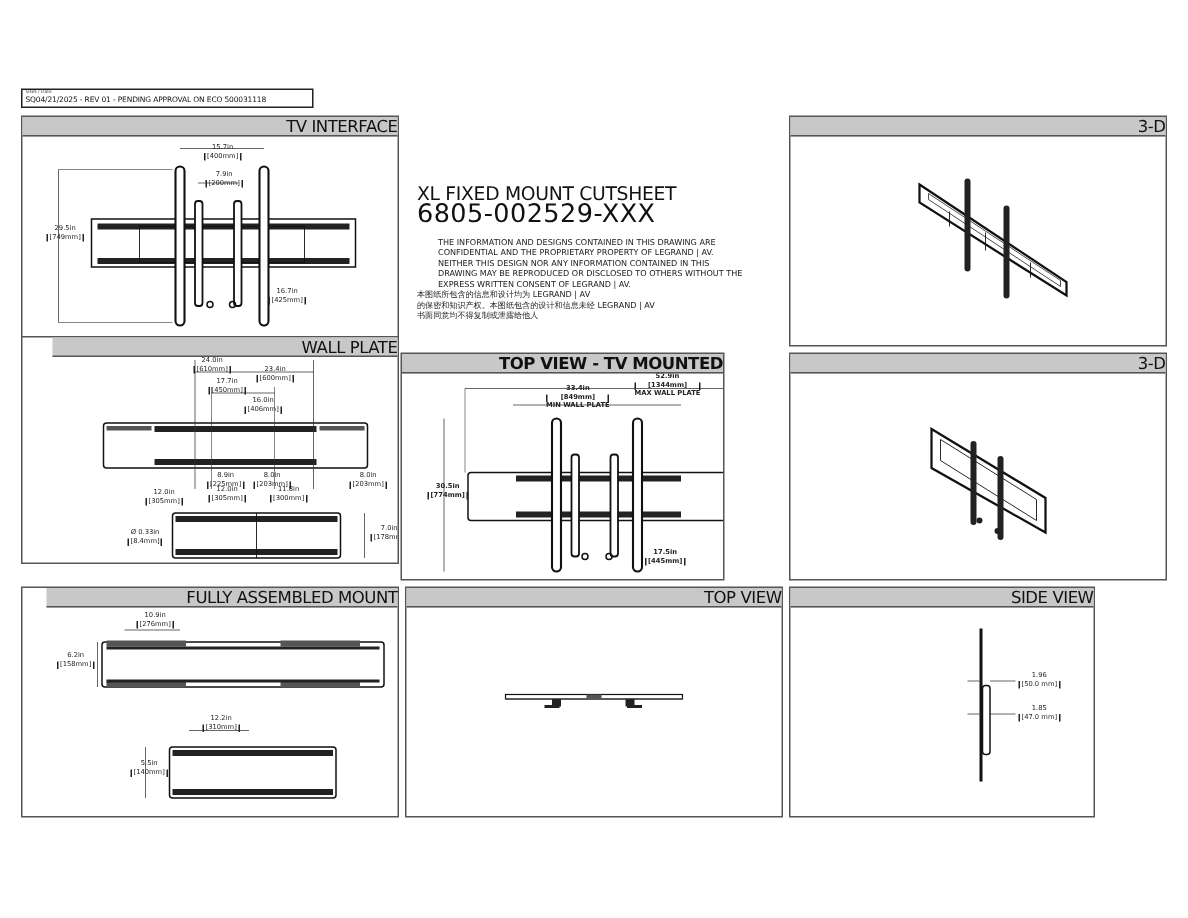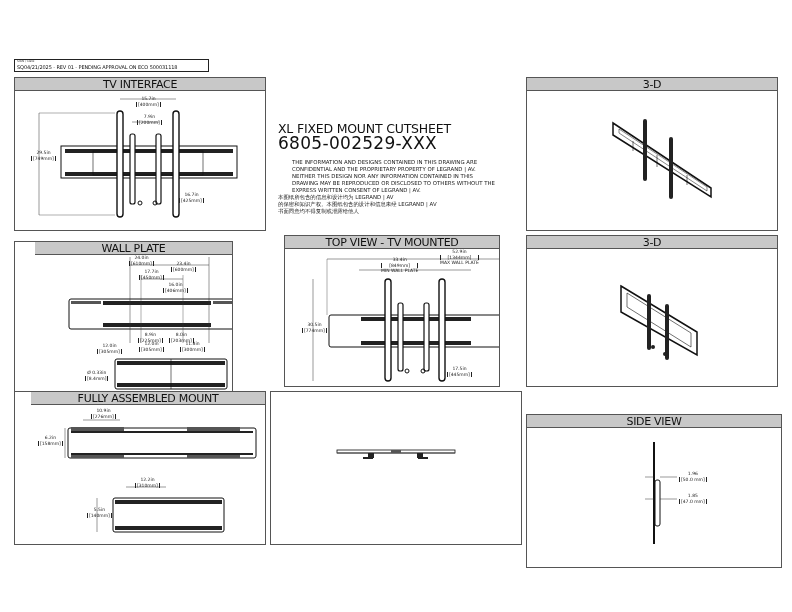--- a/index.html
+++ b/index.html
@@ -11,21 +11,21 @@
     border: 1px solid #222; background: #fff;
   }
   .rev-small { position: absolute; left: 2px; top: 0px; font-size: 3px; color: #444; line-height: 3px; }
   .rev-text { position: absolute; left: 2px; top: 4px; font-size: 5px; line-height: 7px; white-space: nowrap; letter-spacing: -0.1px; }
 
   .panel {
     position: absolute; border: 1.5px solid #555; background: #fff;
   }
   .panel-title {
     height: 13px; background: #c8c8c8; border-bottom: 1.5px solid #555;
-    font-size: 11px; line-height: 13px; text-align: center; color: #111;
+    font-size: 11px; line-height: 13px; text-align: right; color: #111;
     font-family: "DejaVu Sans", sans-serif; letter-spacing: -0.3px;
   }
   .panel-body { position: relative; width: 100%; height: calc(100% - 13px); overflow: hidden; }
 
   .dim { position: absolute; font-size: 4.5px; line-height: 5.5px; text-align: center; color: #222; white-space: nowrap; }
   .dim .mm { display: block; border-left: 0.7px solid #222; border-right: 0.7px solid #222; padding: 0 1px; }
 
   .title-block { position: absolute; left: 278px; top: 122px; width: 234px; }
   .tb-title { font-size: 12.5px; line-height: 14px; color: #111; letter-spacing: -0.2px; }
   .tb-part { font-size: 17px; line-height: 14px; color: #111; letter-spacing: 0.3px; }
@@ -101,21 +101,21 @@
       <polygon points="92,38 180,96 180,100 92,42" fill="none" stroke="#111" stroke-width="0.5"></polygon>
       <rect x="116" y="28" width="4" height="62" rx="2" fill="#222"></rect>
       <rect x="142" y="46" width="4" height="62" rx="2" fill="#222"></rect>
       <line x1="106" y1="50" x2="106" y2="60" stroke="#111" stroke-width="0.6"></line>
       <line x1="130" y1="64" x2="130" y2="76" stroke="#111" stroke-width="0.6"></line>
       <line x1="160" y1="84" x2="160" y2="94" stroke="#111" stroke-width="0.6"></line>
     </svg>
   </div>
 </div>
 
-<div class="panel" style="left:14px;top:241px;width:219px;height:152px;padding-left:20px;">
+<div class="panel" style="left:14px;top:224px;width:252px;height:152px;padding-left:20px;">
   <div class="panel-title">WALL PLATE</div>
   <div class="panel-body">
     <svg width="250" height="138">
       <rect x="34" y="44" width="176" height="30" rx="2" fill="none" stroke="#111" stroke-width="1"></rect>
       <rect x="68" y="46" width="108" height="4" fill="#222"></rect>
       <rect x="68" y="68" width="108" height="4" fill="#222"></rect>
       <rect x="36" y="46" width="30" height="3" fill="#555"></rect>
       <rect x="178" y="46" width="30" height="3" fill="#555"></rect>
       <line x1="95" y1="2" x2="95" y2="88" stroke="#333" stroke-width="0.5"></line>
       <line x1="174" y1="2" x2="174" y2="88" stroke="#333" stroke-width="0.5"></line>
@@ -138,21 +138,21 @@
     <div class="dim" style="left:134px;top:77px;"><span>8.0in</span><span class="mm">[203mm]</span></div>
     <div class="dim" style="left:198px;top:77px;"><span>8.0in</span><span class="mm">[203mm]</span></div>
     <div class="dim" style="left:62px;top:88px;"><span>12.0in</span><span class="mm">[305mm]</span></div>
     <div class="dim" style="left:104px;top:86px;"><span>12.0in</span><span class="mm">[305mm]</span></div>
     <div class="dim" style="left:145px;top:86px;"><span>11.8in</span><span class="mm">[300mm]</span></div>
     <div class="dim" style="left:50px;top:115px;"><span>Ø 0.33in</span><span class="mm">[8.4mm]</span></div>
     <div class="dim" style="left:212px;top:112px;"><span>7.0in</span><span class="mm">[178mm]</span></div>
   </div>
 </div>
 
-<div class="panel" style="left:284px;top:235px;width:216px;height:152px;">
+<div class="panel" style="left:267px;top:235px;width:216px;height:152px;font-weight:bold;">
   <div class="panel-title">TOP VIEW - TV MOUNTED</div>
   <div class="panel-body">
     <svg width="250" height="138">
       <rect x="44" y="66" width="172" height="32" rx="2" fill="none" stroke="#111" stroke-width="1"></rect>
       <rect x="76" y="68" width="110" height="4" fill="#222"></rect>
       <rect x="76" y="92" width="110" height="4" fill="#222"></rect>
       <rect x="100" y="30" width="6" height="102" rx="3" fill="#fff" stroke="#111" stroke-width="1.4"></rect>
       <rect x="154" y="30" width="6" height="102" rx="3" fill="#fff" stroke="#111" stroke-width="1.4"></rect>
       <rect x="113" y="54" width="5" height="68" rx="2" fill="#fff" stroke="#111" stroke-width="1.2"></rect>
       <rect x="139" y="54" width="5" height="68" rx="2" fill="#fff" stroke="#111" stroke-width="1.2"></rect>
@@ -205,34 +205,35 @@
       <line x1="66" y1="93" x2="66" y2="127" stroke="#333" stroke-width="0.5"></line>
     </svg>
     <div class="dim" style="left:60px;top:3px;"><span>10.9in</span><span class="mm">[276mm]</span></div>
     <div class="dim" style="left:7px;top:30px;"><span>6.2in</span><span class="mm">[158mm]</span></div>
     <div class="dim" style="left:104px;top:72px;"><span>12.2in</span><span class="mm">[310mm]</span></div>
     <div class="dim" style="left:56px;top:102px;"><span>5.5in</span><span class="mm">[140mm]</span></div>
   </div>
 </div>
 
 <div class="panel" style="left:270px;top:391px;width:252px;height:154px;">
+  <div class="panel-title">TOP VIEW</div>
   <div class="panel-body">
     <svg width="250" height="140">
       <rect x="66" y="58" width="118" height="3" fill="#fff" stroke="#111" stroke-width="0.8"></rect>
       <line x1="66" y1="61" x2="184" y2="61" stroke="#555" stroke-width="1"></line>
       <rect x="120" y="58" width="10" height="3" fill="#555"></rect>
       <rect x="97" y="61" width="6" height="5" fill="#222"></rect>
       <rect x="146" y="61" width="6" height="5" fill="#222"></rect>
       <rect x="92" y="65" width="10" height="2" fill="#222"></rect>
       <rect x="147" y="65" width="10" height="2" fill="#222"></rect>
     </svg>
   </div>
 </div>
 
-<div class="panel" style="left:526px;top:414px;width:256px;height:154px;">
+<div class="panel" style="left:526px;top:391px;width:204px;height:154px;">
   <div class="panel-title">SIDE VIEW</div>
   <div class="panel-body">
     <svg width="250" height="140">
       <line x1="127" y1="14" x2="127" y2="116" stroke="#111" stroke-width="2"></line>
       <rect x="128" y="52" width="5" height="46" rx="2" fill="#fff" stroke="#111" stroke-width="1"></rect>
       <line x1="118" y1="49" x2="127" y2="49" stroke="#333" stroke-width="0.5"></line>
       <line x1="133" y1="49" x2="150" y2="49" stroke="#333" stroke-width="0.5"></line>
       <line x1="118" y1="71" x2="127" y2="71" stroke="#333" stroke-width="0.5"></line>
       <line x1="133" y1="71" x2="150" y2="71" stroke="#333" stroke-width="0.5"></line>
     </svg>

